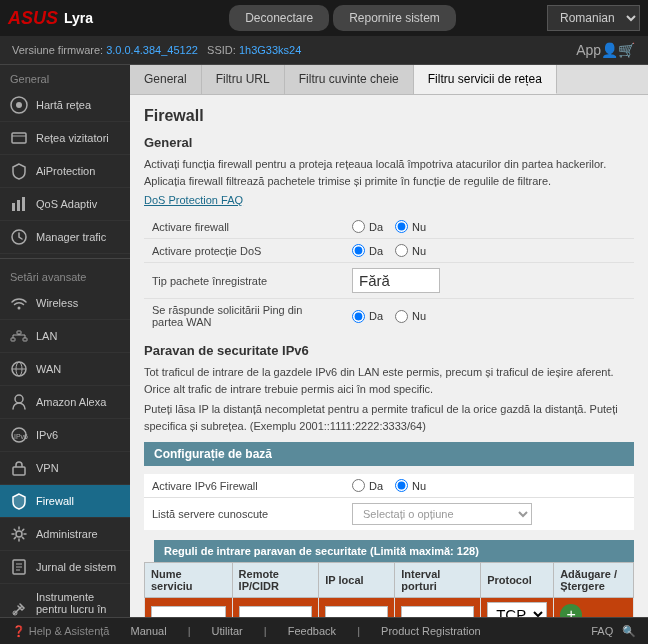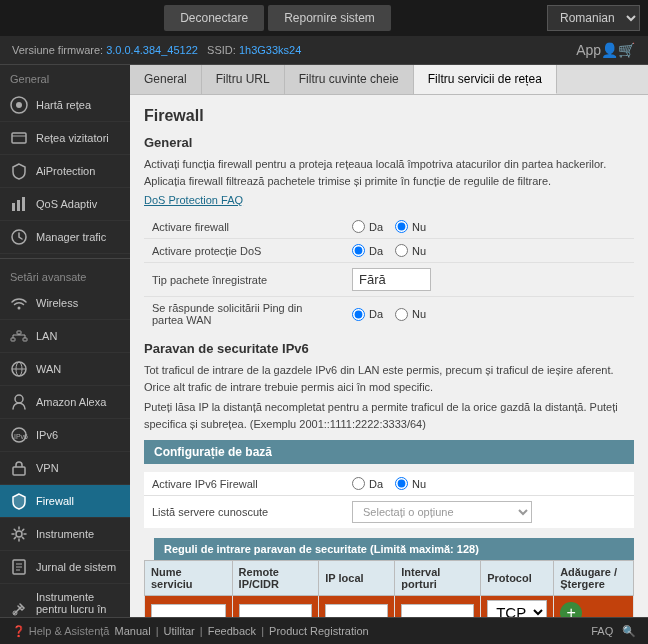--- a/index.html
+++ b/index.html
@@ -4,21 +4,21 @@
   <style>
     * { box-sizing: border-box; margin: 0; padding: 0; }
     body { width: 648px; height: 644px; font-family: Arial, sans-serif; font-size: 12px; background: #1a1a1a; overflow: hidden; }
 
     
     .top-bar { display: flex; align-items: center; background: #1a1a1a; height: 36px; padding: 0 8px; }
     .logo-area { display: flex; align-items: center; gap: 6px; width: 130px; }
     .asus-logo { color: #c00; font-weight: bold; font-size: 18px; font-style: italic; }
     .lyra-text { color: #fff; font-size: 14px; font-weight: bold; }
     .top-nav { display: flex; gap: 4px; flex: 1; justify-content: center; }
-    .top-btn { background: #444; color: #ccc; border: none; padding: 6px 16px; cursor: pointer; font-size: 12px; border-radius: 2px; }
+    .top-btn { background: #444; color: #ccc; border: none; padding: 6px 16px; cursor: pointer; font-size: 12px; border-radius: 10px; }
     .top-right { display: flex; align-items: center; gap: 6px; }
     .lang-select { background: #333; color: #ccc; border: 1px solid #555; padding: 4px 8px; font-size: 12px; cursor: pointer; }
 
     
     .firmware-bar { background: #2a2a2a; padding: 6px 12px; font-size: 11px; color: #aaa; display: flex; align-items: center; justify-content: space-between; border-bottom: 1px solid #444; }
     .firmware-bar a { color: #4af; text-decoration: none; }
     .firmware-icons { display: flex; }
     .fw-icon { color: #aaa; font-size: 14px; cursor: pointer; }
 
     
@@ -51,21 +51,21 @@
     .form-table { width: 100%; border-collapse: collapse; margin: 8px 0; }
     .form-table tr td { padding: 5px 8px; font-size: 11px; color: #333; }
     .form-table tr td:first-child { width: 200px; color: #444; }
     .form-table tr { border-bottom: 1px solid #e0e0e0; }
     .form-table tr:last-child { border-bottom: none; }
 
     .radio-group { display: flex; align-items: center; gap: 12px; }
     .radio-label { display: flex; align-items: center; gap: 4px; cursor: pointer; font-size: 11px; }
     .radio-input { cursor: pointer; }
 
-    .text-input { border: 1px solid #bbb; padding: 3px 6px; font-size: 13px; background: #fff; color: #333; width: 79px; }
+    .text-input { border: 1px solid #bbb; padding: 3px 6px; font-size: 15px; background: #fff; color: #333; width: 88px; }
 
     
     .ipv6-section { margin-top: 10px; }
     .config-section { margin-top: 8px; }
     .config-header { background: #5a8a9a; color: #fff; padding: 5px 10px; font-size: 12px; font-weight: bold; }
 
     
     .table-section { margin-top: 10px; }
     .table-header-bar { background: #5a8a9a; color: #fff; padding: 5px 10px; font-size: 11px; font-weight: bold; margin-left: 10px; }
     .data-table { width: 100%; border-collapse: collapse; background: #c2410c; font-size: 11px; }
@@ -73,30 +73,34 @@
     .data-table td { padding: 4px 6px; border: 1px solid #ddd; color: #444; vertical-align: middle; }
     .data-table .input-cell input { width: 100%; border: 1px solid #bbb; padding: 2px 4px; font-size: 11px; }
     .add-btn { background: #3a8a3a; color: #fff; border: none; border-radius: 50%; width: 22px; height: 22px; cursor: pointer; font-size: 16px; display: flex; align-items: center; justify-content: center; }
     .protocol-select { border: 1px solid #bbb; padding: 2px 4px; font-size: 15px; background: #fff; }
 
     
     .option-select { border: 1px solid #bbb; padding: 3px 6px; font-size: 11px; background: #fff; color: #999; width: 180px; }
 
     
     .bottom-bar { background: #222; color: #888; font-size: 11px; padding: 6px 12px; display: flex; align-items: center; justify-content: space-between; border-top: 1px solid #444; height: 28px; }
-    .bottom-bar a { color: #aaa; text-decoration: none; margin: 0 2px; }
+    .bottom-bar a { color: #aaa; text-decoration: none; margin: 0 18px; }
     .bottom-right { color: #aaa; cursor: pointer; }
 
     
     .icon-svg { width: 18px; height: 18px; }
   </style>
 </head>
 <body>
 
 <div class="top-bar">
+  <div class="logo-area">
+    <span class="asus-logo">ASUS</span>
+    <span class="lyra-text">Lyra</span>
+  </div>
   <div class="top-nav">
     <button class="top-btn">Deconectare</button>
     <button class="top-btn">Repornire sistem</button>
   </div>
   <div class="top-right">
     <select class="lang-select">
       <option>Romanian</option>
     </select>
   </div>
 </div>
@@ -236,21 +240,21 @@
       </div>
       <span>Firewall</span>
     </div>
     <div class="sidebar-item">
       <div class="si-icon">
         <svg class="icon-svg" viewBox="0 0 18 18" fill="none">
             <circle cx="9" cy="9" r="3" stroke="#aaa" stroke-width="1.5"></circle>
             <path d="M9 2v2M9 14v2M2 9h2M14 9h2M4.2 4.2l1.4 1.4M12.4 12.4l1.4 1.4M4.2 13.8l1.4-1.4M12.4 5.6l1.4-1.4" stroke="#aaa" stroke-width="1.5" stroke-linecap="round"></path>
           </svg>
       </div>
-      <span>Instrumente</span>
+      <span>Administrare</span>
     </div>
     <div class="sidebar-item">
       <div class="si-icon">
         <svg class="icon-svg" viewBox="0 0 18 18" fill="none">
             <rect x="3" y="2" width="12" height="14" rx="1" stroke="#aaa" stroke-width="1.5"></rect>
             <line x1="6" y1="6" x2="12" y2="6" stroke="#aaa" stroke-width="1"></line>
             <line x1="6" y1="9" x2="12" y2="9" stroke="#aaa" stroke-width="1"></line>
             <line x1="6" y1="12" x2="10" y2="12" stroke="#aaa" stroke-width="1"></line>
           </svg>
       </div>

